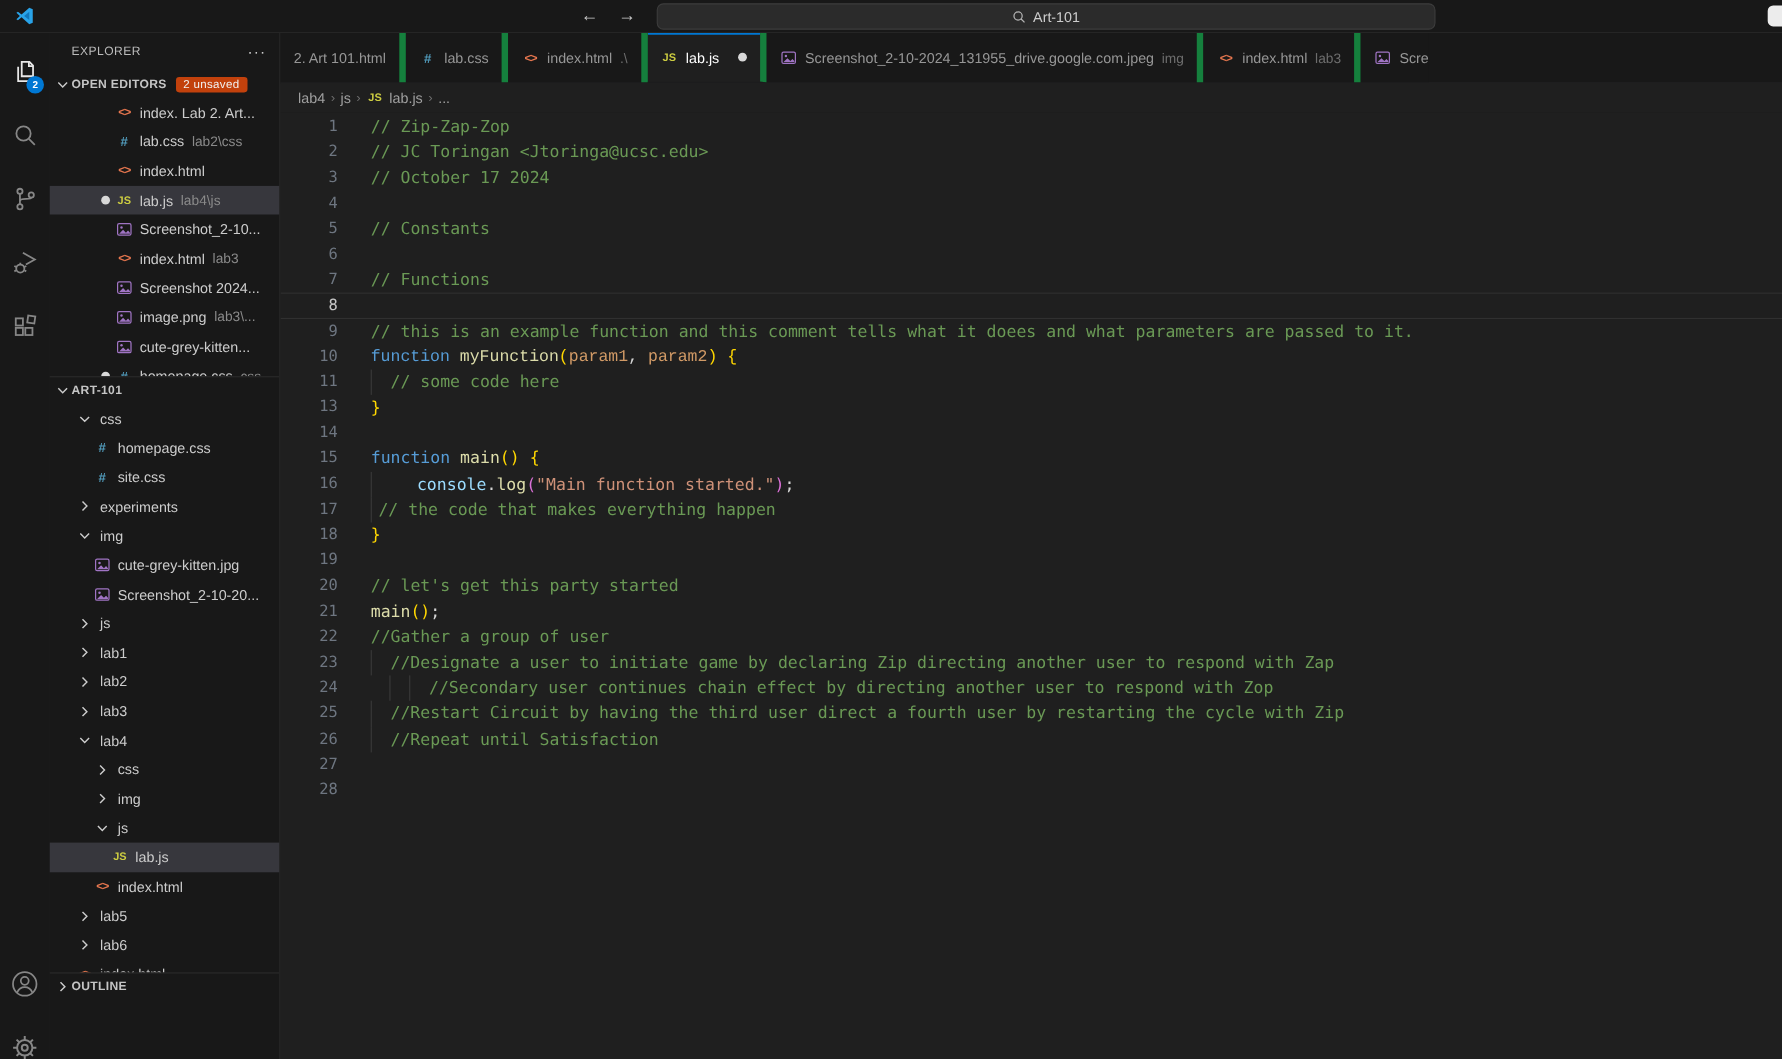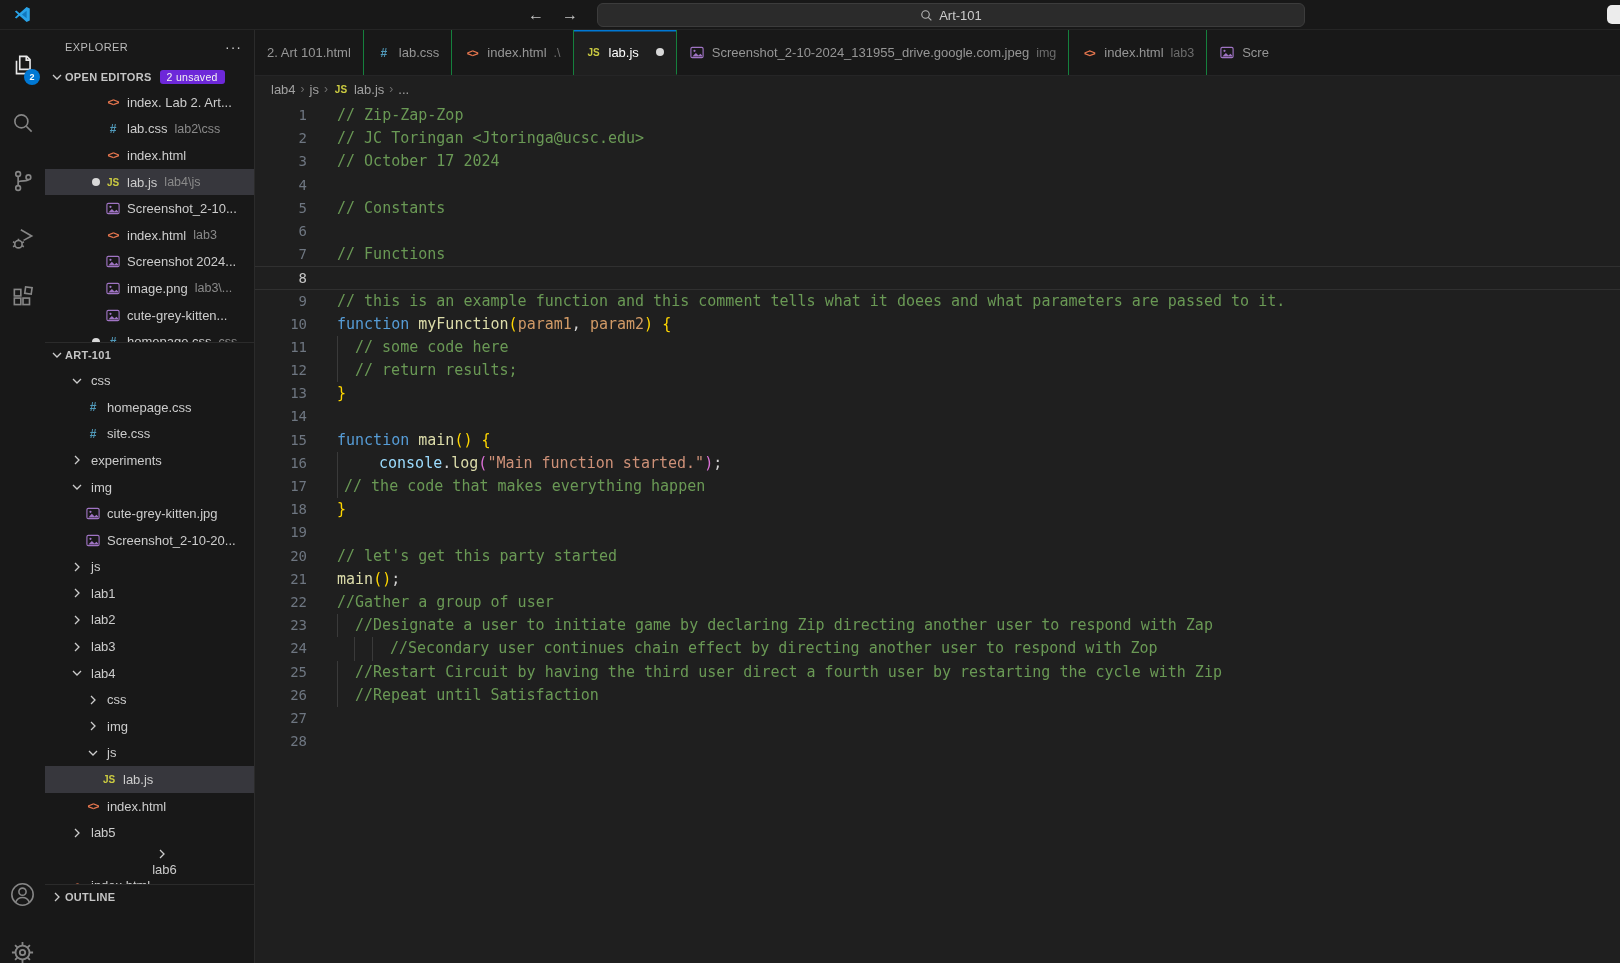--- a/index.html
+++ b/index.html
@@ -35,21 +35,21 @@
 
   
   .sidebar { width:210px; background:#181818; border-right:1px solid #2b2b2b;
              flex-shrink:0; display:flex; flex-direction:column; overflow:hidden; }
   .explorer-head { height:34px; display:flex; align-items:center; padding:0 12px 0 20px;
                    color:#bbbbbb; font-size:11px; letter-spacing:.4px; }
   .explorer-head .dots { margin-left:auto; color:#cccccc; font-size:14px; letter-spacing:1px; }
   .shead { display:flex; align-items:center; height:25px; font-size:11px; font-weight:700;
            color:#c5c5c5; padding-left:4px; letter-spacing:.3px; }
   .shead.bordered { border-top:1px solid #2b2b2b; }
-  .badge-unsaved { background:#6d28d9; color:#f2f2f2; font-weight:400; font-size:10.5px;
+  .badge-unsaved { background:#c2410c; color:#f2f2f2; font-weight:400; font-size:10.5px;
                    padding:1px 7px; border-radius:3px; margin-left:8px; }
   .srow { display:flex; align-items:center; height:26.6px; font-size:13px; color:#cccccc;
           white-space:nowrap; }
   .srow.selected { background:#37373d; }
   .srow .lbl { margin-left:6px; }
   .srow .dim { color:#8a8a8a; margin-left:7px; font-size:12.5px; }
   .dotslot { width:18px; display:flex; justify-content:center; flex-shrink:0; }
   .mod-dot { width:8px; height:8px; border-radius:50%; background:#d8d8d8; }
   .oe-row { padding-left:42px; }
   .clipwrap { overflow:hidden; }
@@ -59,21 +59,21 @@
   .fi.html { color:#e8774f; font-size:11px; letter-spacing:-1px; }
   .fi.js { color:#cbcb41; font-size:10px; }
   .chev { flex-shrink:0; }
   .sidebar-fill { flex:1; }
 
   
   .editor-col { flex:1; display:flex; flex-direction:column; min-width:0; }
   .tabbar { height:46px; background:#181818; display:flex; border-bottom:1px solid #252526;
             overflow:hidden; }
   .tab { display:flex; align-items:center; gap:7px; padding:0 12px; height:100%;
-         background:#181818; border-right:1px solid #15803d; color:#969696; font-size:13px;
+         background:#181818; border-right:6px solid #15803d; color:#969696; font-size:13px;
          white-space:nowrap; flex-shrink:0; }
   .tab .dim { color:#6d6d6d; font-size:12.5px; }
   .tab.active { background:#1f1f1f; color:#ffffff; box-shadow:inset 0 1.5px 0 0 #0078d4;
                 border-bottom:1px solid #1f1f1f; margin-bottom:-1px; }
   .tab .mod-dot { margin-left:10px; }
   .tab.clipped { border-right:none; padding-right:0; }
 
   .breadcrumb { height:26px; display:flex; align-items:center; padding-left:16px;
                 background:#1f1f1f; color:#a0a0a0; font-size:13px; gap:5px; }
   .breadcrumb .sep { color:#6e6e6e; font-size:12px; }
@@ -366,21 +366,21 @@
         <div class="srow" style="padding-left: 40px;">
           <span class="fi html">&lt;&gt;</span>
           <span class="lbl">index.html</span>
         </div>
         <div class="srow" style="padding-left: 24px;">
           <svg class="chev" viewBox="0 0 16 16" width="16" height="16">
             <path d="M6 4l4 4-4 4" stroke="#cccccc" stroke-width="1.3" fill="none"></path>
           </svg>
           <span class="lbl">lab5</span>
         </div>
-        <div class="srow" style="padding-left: 24px; flex-direction: column;">
+        <div class="srow" style="padding-left: 24px;">
           <svg class="chev" viewBox="0 0 16 16" width="16" height="16">
             <path d="M6 4l4 4-4 4" stroke="#cccccc" stroke-width="1.3" fill="none"></path>
           </svg>
           <span class="lbl">lab6</span>
         </div>
         <div class="clipwrap" style="height: 11px;">
           <div class="srow" style="padding-left: 24px;">
             <span class="fi html">&lt;&gt;</span>
             <span class="lbl">index.html</span>
           </div>
@@ -479,29 +479,25 @@
         <div class="line active">
           <span class="ln">8</span>
           <span class="ct" style="padding-left: 0px;"></span>
         </div>
         <div class="line">
           <span class="ln">9</span>
           <span class="ct" style="padding-left: 0px;"><span class="cm">// this is an example function and this comment tells what it doees and what parameters are passed to it.</span></span>
         </div>
         <div class="line">
           <span class="ln">10</span>
-          <span class="ct" style="padding-left: 0px;"><span class="kw">function </span><span class="fn">myFunction</span><span class="b1">(</span><span class="pr">param1</span><span class="pl">, </span><span class="pr">param2</span><span class="b1">)</span><span class="pl"> </span><span class="b1">{</span></span>
+          <span class="ct" style="padding-left: 0px; font-family: Liberation Mono, monospace;"><span class="kw">function </span><span class="fn">myFunction</span><span class="b1">(</span><span class="pr">param1</span><span class="pl">, </span><span class="pr">param2</span><span class="b1">)</span><span class="pl"> </span><span class="b1">{</span></span>
         </div>
         <div class="line">
           <span class="ln">11</span>
           <span class="ct" style="padding-left: 18px;"><span class="guide" style="left: 0px;"></span><span class="cm">// some code here</span></span>
-        </div>
-        <div class="line">
-          <span class="ln">12</span>
-          <span class="ct" style="padding-left: 18px;"><span class="guide" style="left: 0px;"></span><span class="cm">// return results;</span></span>
         </div>
         <div class="line">
           <span class="ln">13</span>
           <span class="ct" style="padding-left: 0px;"><span class="b1">}</span></span>
         </div>
         <div class="line">
           <span class="ln">14</span>
           <span class="ct" style="padding-left: 0px;"></span>
         </div>
         <div class="line">

